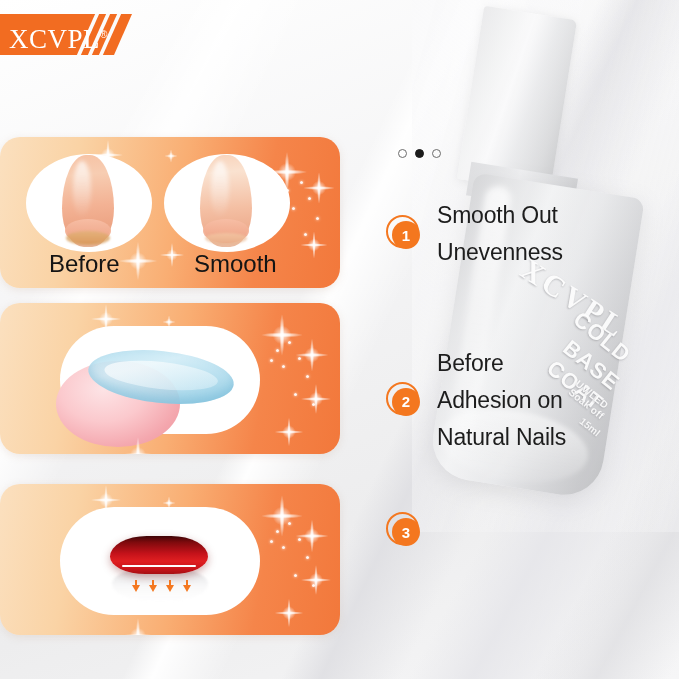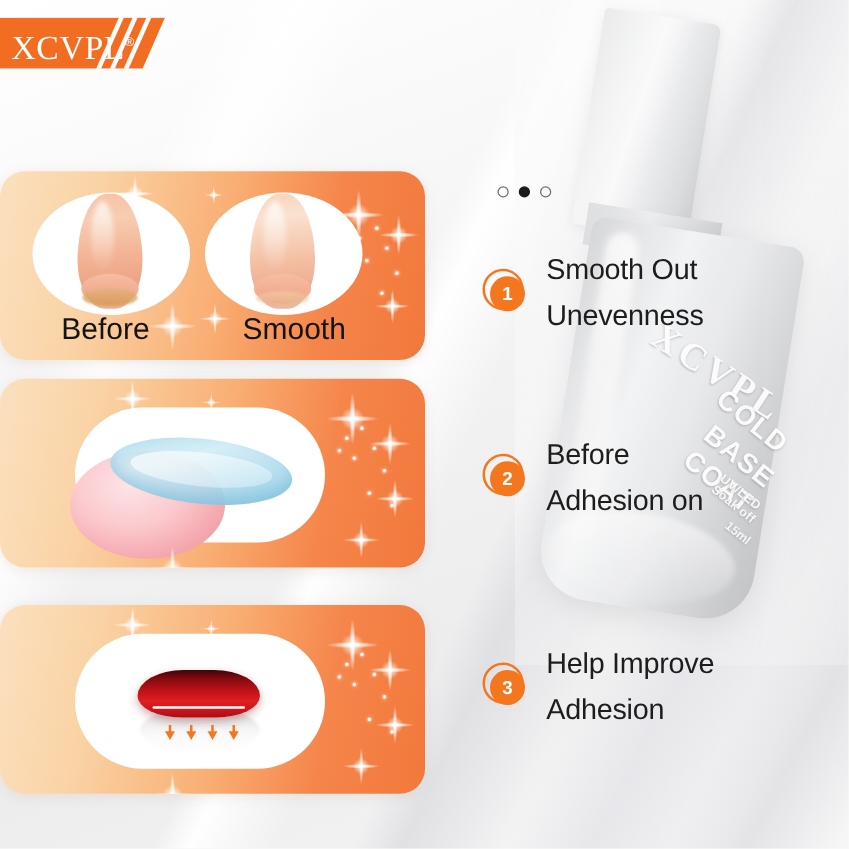--- a/index.html
+++ b/index.html
@@ -185,31 +185,28 @@
   </div>
 
   <div class="feature f2">
     <div class="badge-wrap">
       <div class="badge-ring"></div>
       <div class="badge">2</div>
     </div>
     <div>
       <div class="f-text">Before</div>
       <div class="f-text">Adhesion on</div>
+      <div class="f-text">Natural Nails</div>
     </div>
   </div>
 
   <div class="feature f3">
     <div class="badge-wrap">
       <div class="badge-ring"></div>
       <div class="badge">3</div>
-    </div>
-    <div>
-      <div class="f-text">Help Improve</div>
-      <div class="f-text">Adhesion</div>
     </div>
   </div>
 
   <div class="card card1">
     <div class="oval" style="left:26px;top:17px;width:126px;height:98px;"></div>
     <div class="oval" style="left:164px;top:17px;width:126px;height:98px;"></div>
 
     <div class="nail nail-before" style="left:62px;top:18px;width:52px;height:92px;">
       <div class="nail-gloss"></div>
       <div class="nail-tip"></div>

